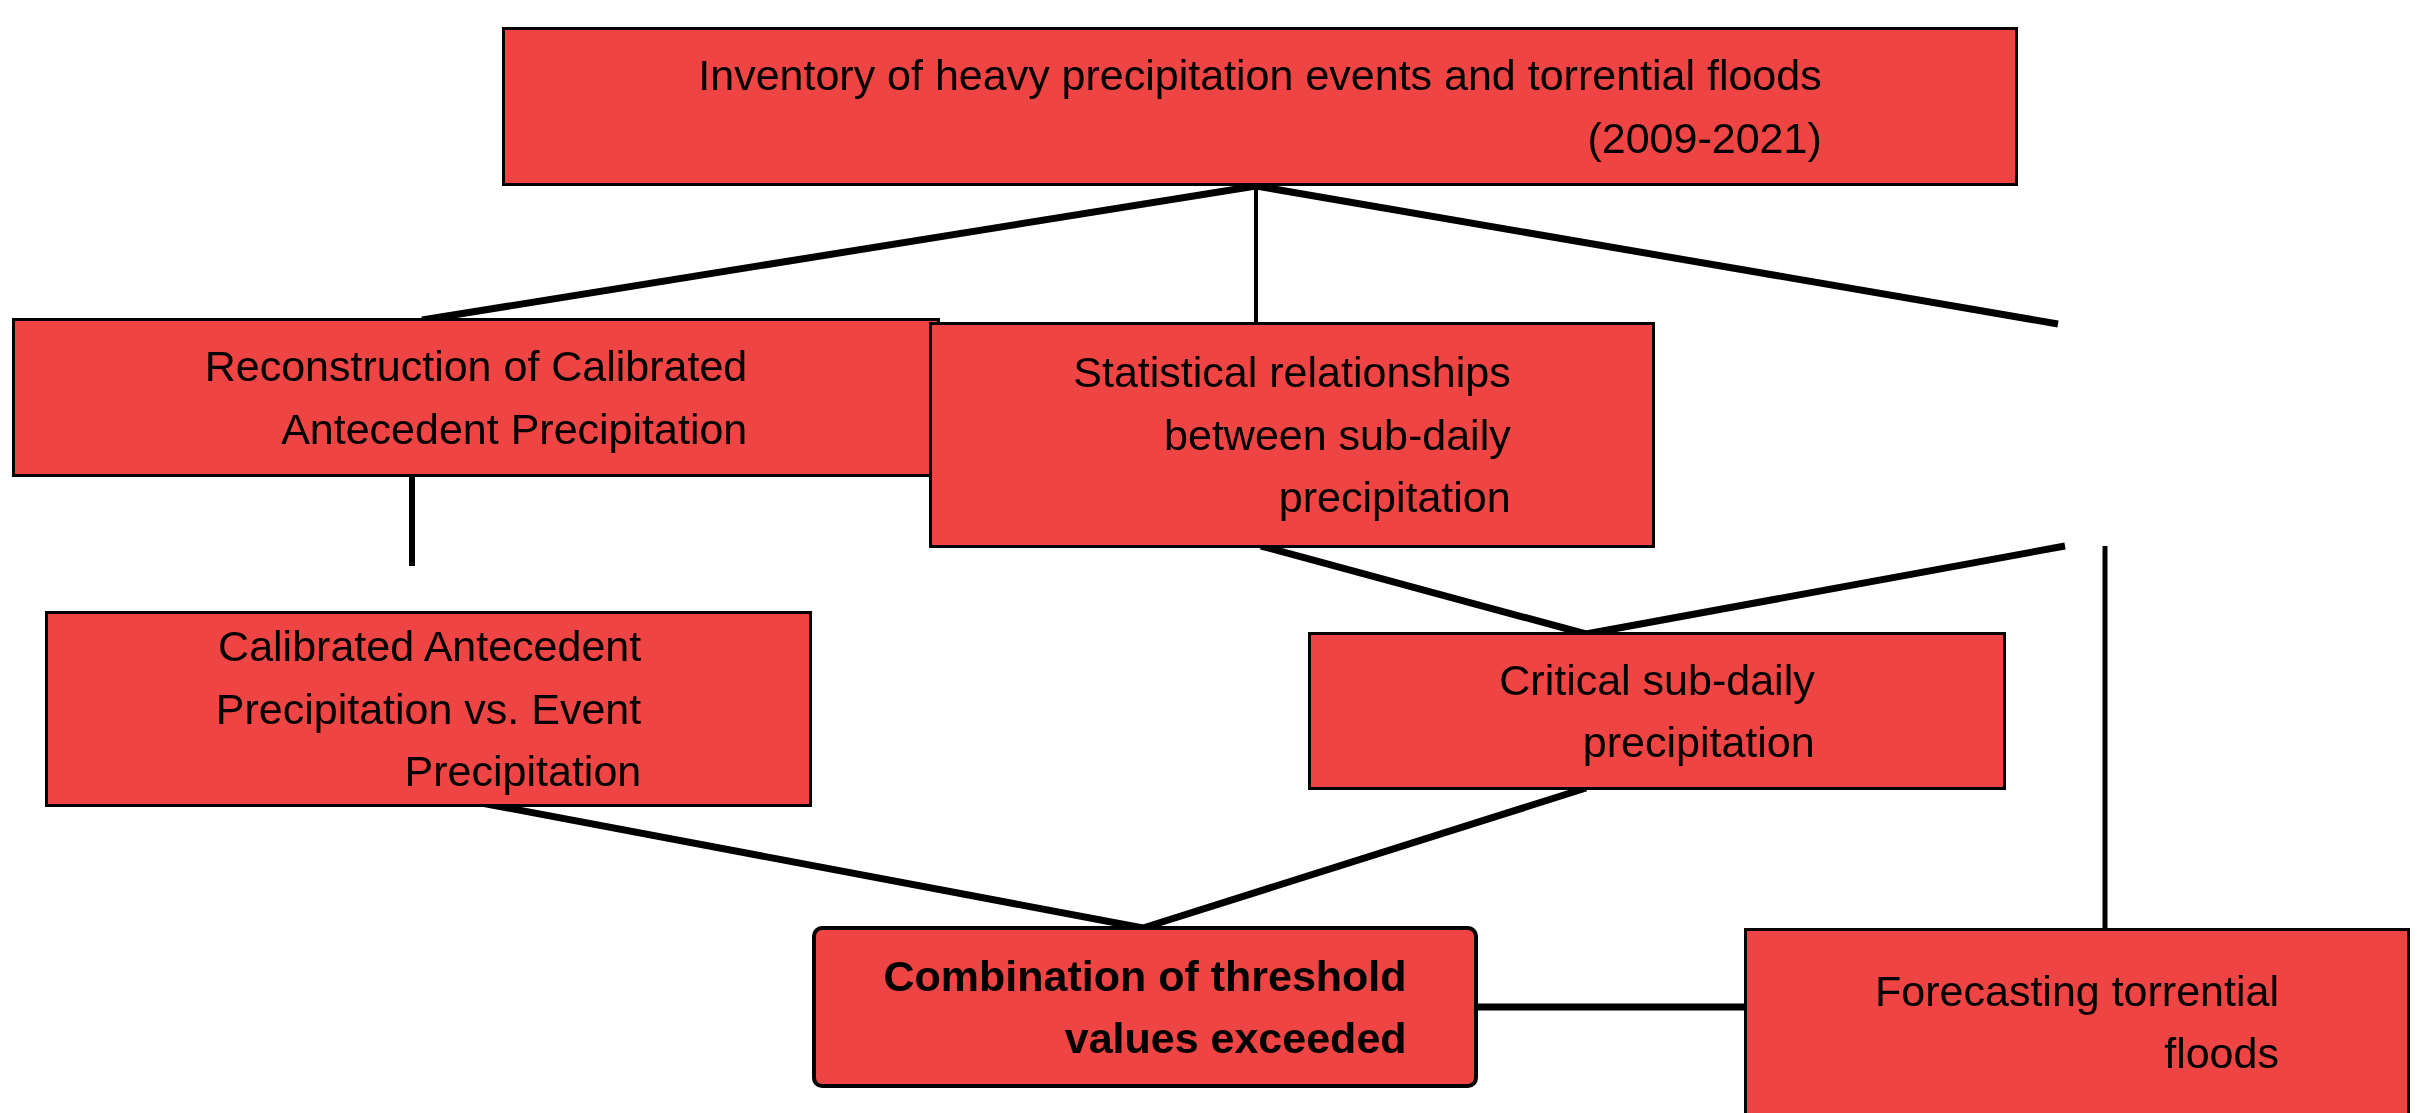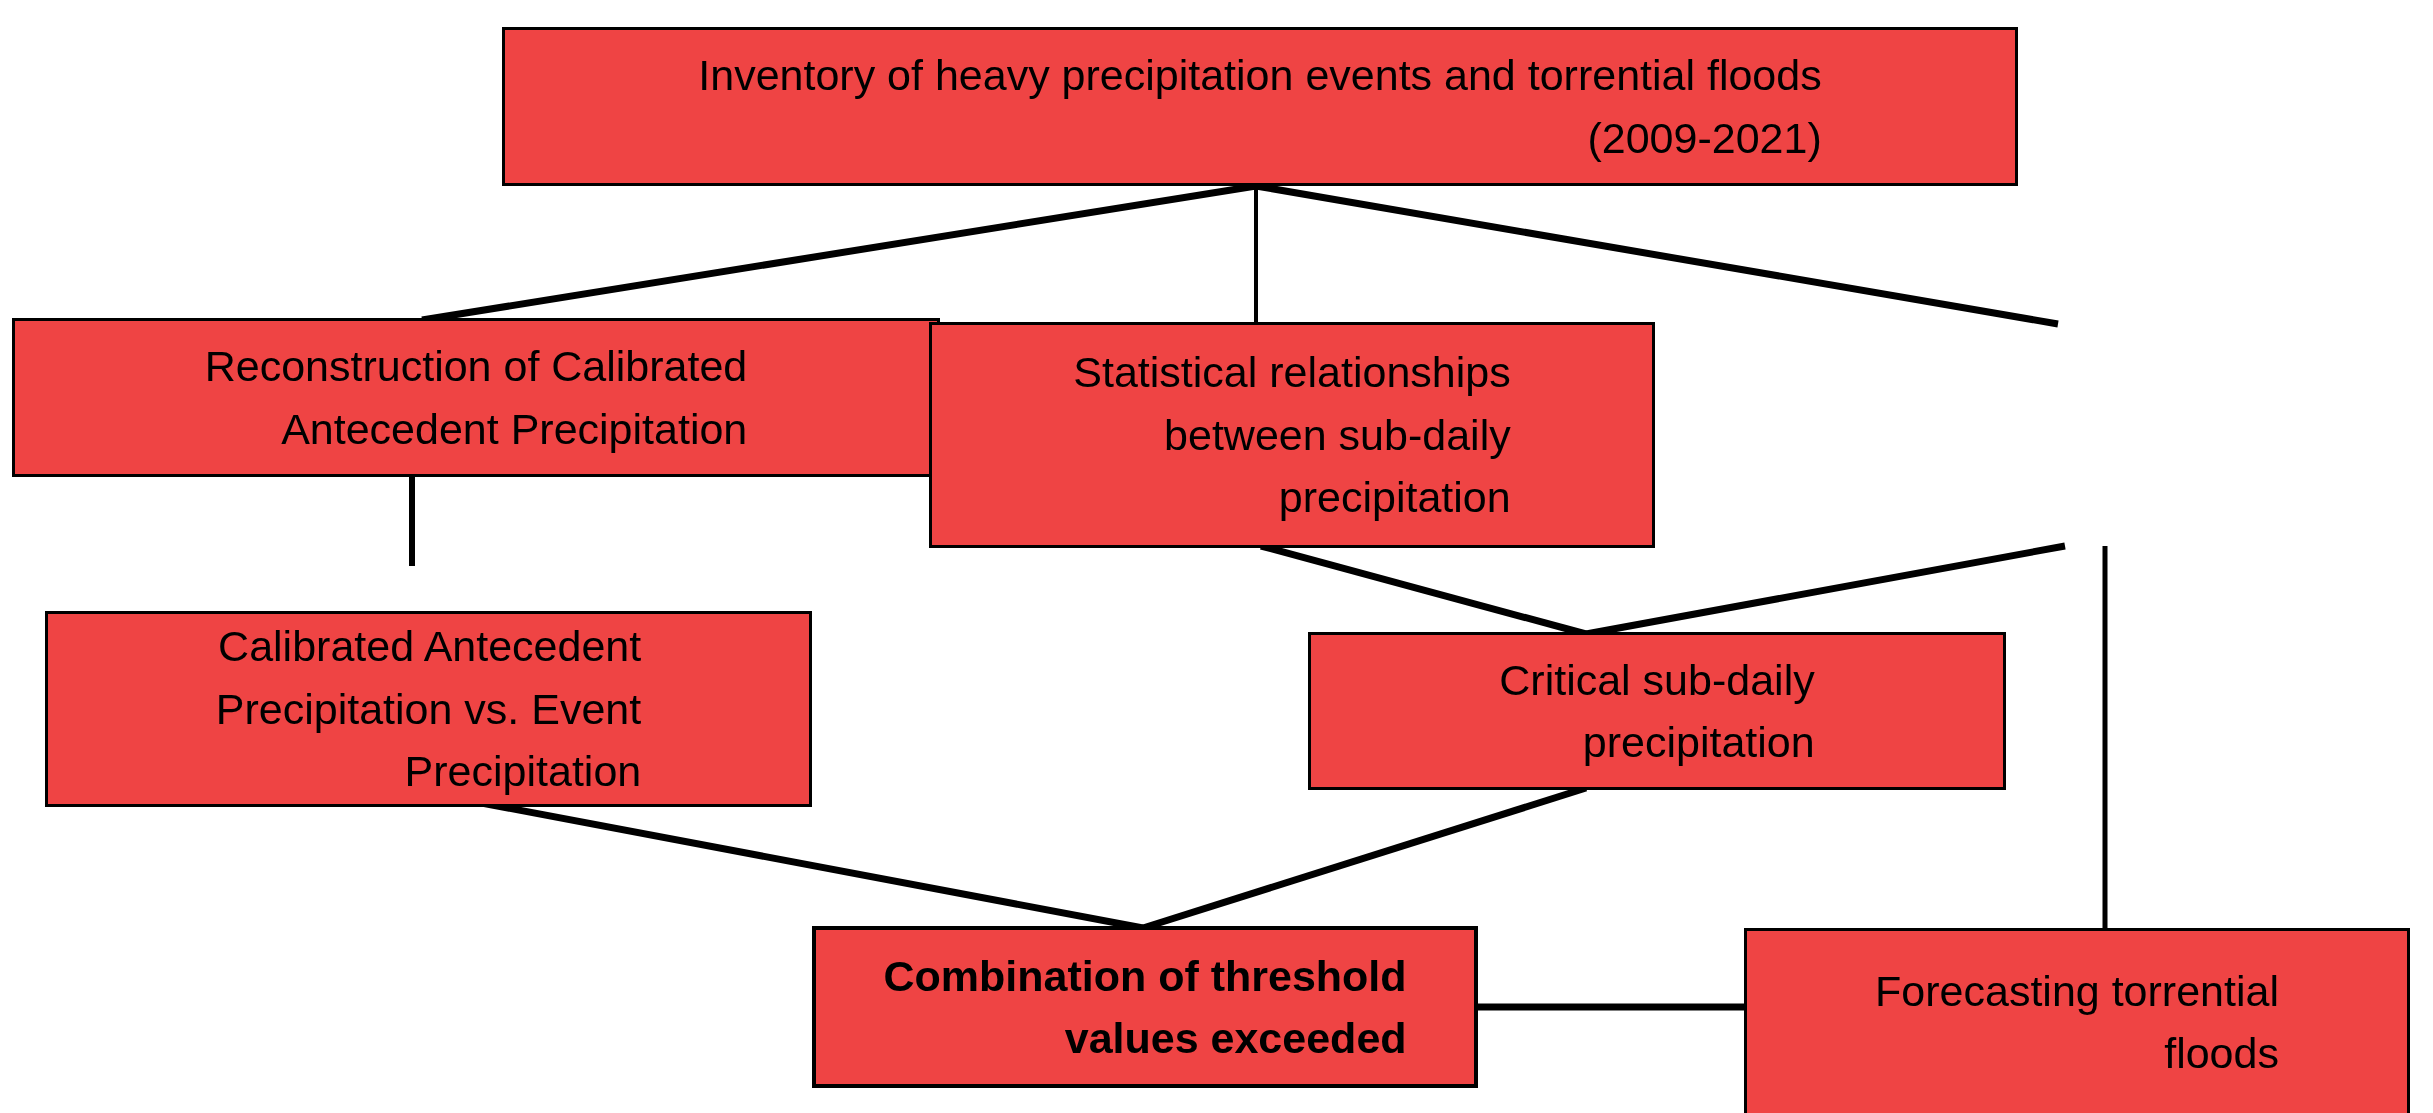--- a/index.html
+++ b/index.html
@@ -33,20 +33,21 @@
     justify-content: center;
     text-align: right;
     white-space: pre-line;
     font-size: 43px;
     line-height: 1.45;
     font-weight: 400;
   }
   .node.bold {
     font-weight: 700;
     border-width: 4px;
+    border-radius: 10px;
   }
   
   #node-inventory      { left: 502px;  top: 27px;  width: 1516px; height: 159px; }
   #node-reconstruction { left: 12px;   top: 318px; width: 928px;  height: 159px; }
   #node-statistical    { left: 929px;  top: 322px; width: 726px;  height: 226px; }
   #node-relationships  { left: 1716px; top: 322px; width: 696px;  height: 226px; }
   #node-calibrated     { left: 45px;   top: 563px; width: 767px;  height: 196px; margin-top: 48px; }
   #node-critical       { left: 1308px; top: 632px; width: 698px;  height: 158px; }
   #node-combination    { left: 812px;  top: 926px; width: 666px;  height: 162px; }
   #node-forecasting    { left: 1744px; top: 928px; width: 666px;  height: 188px; }

